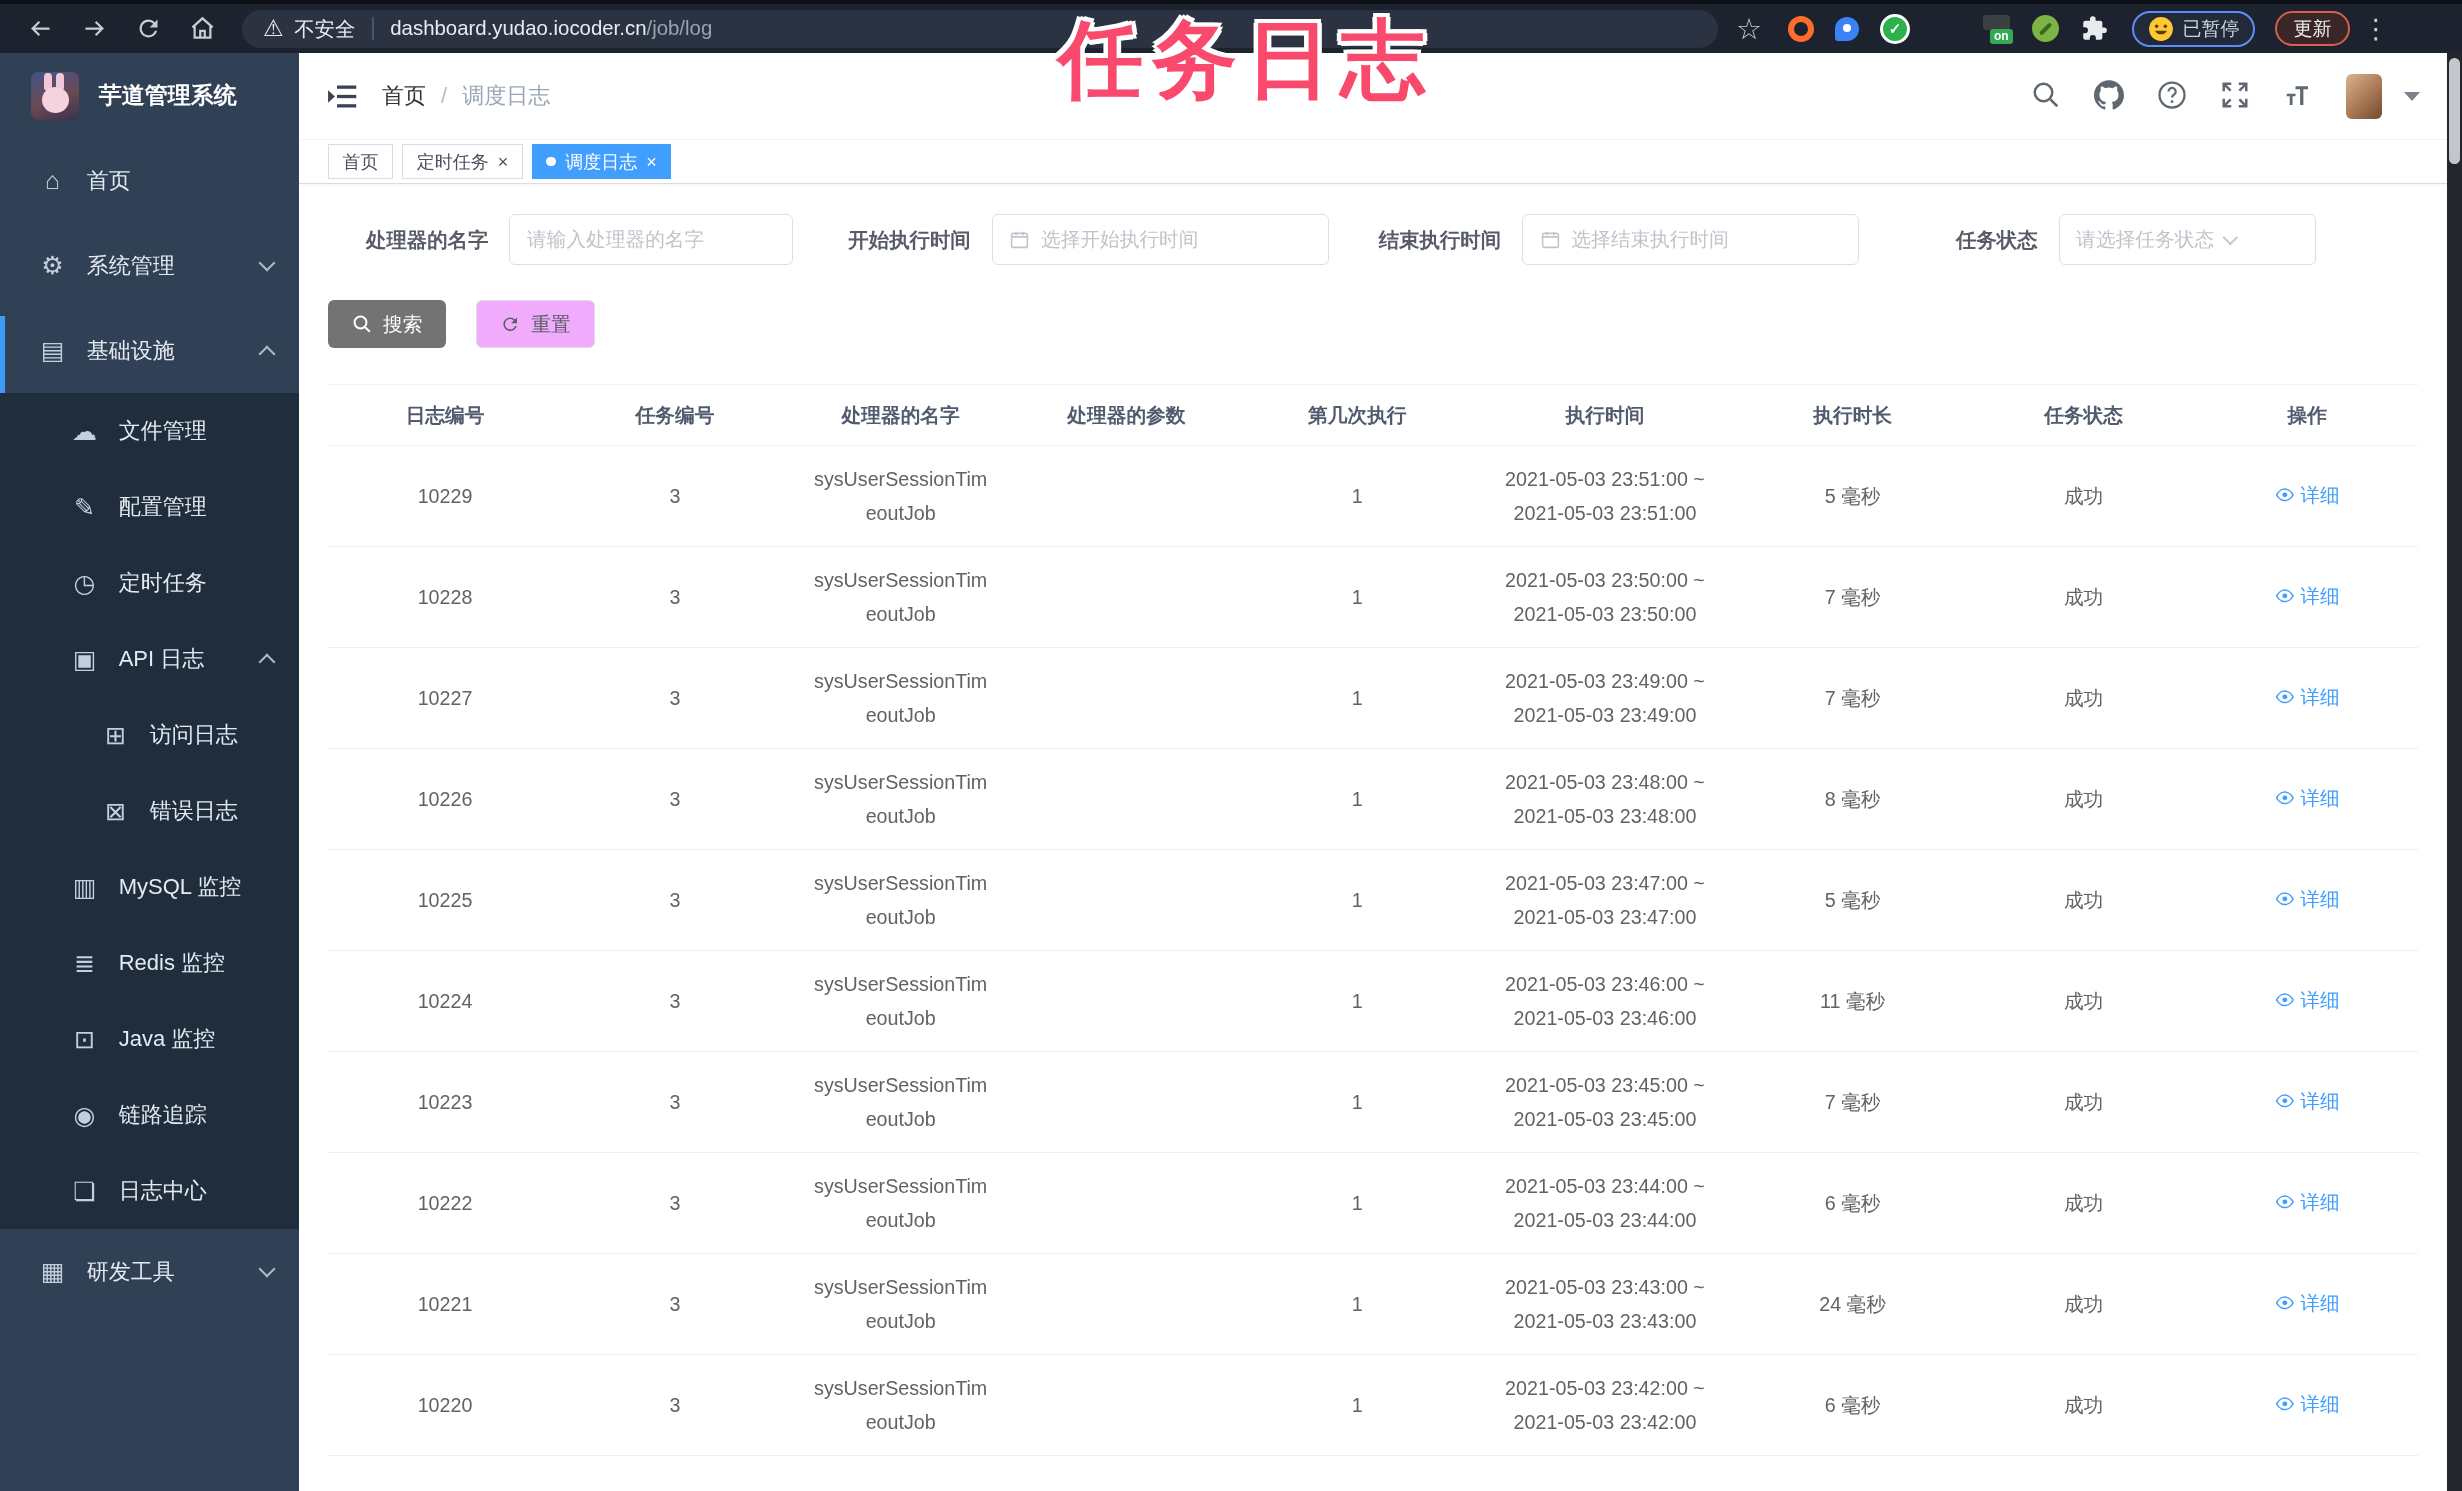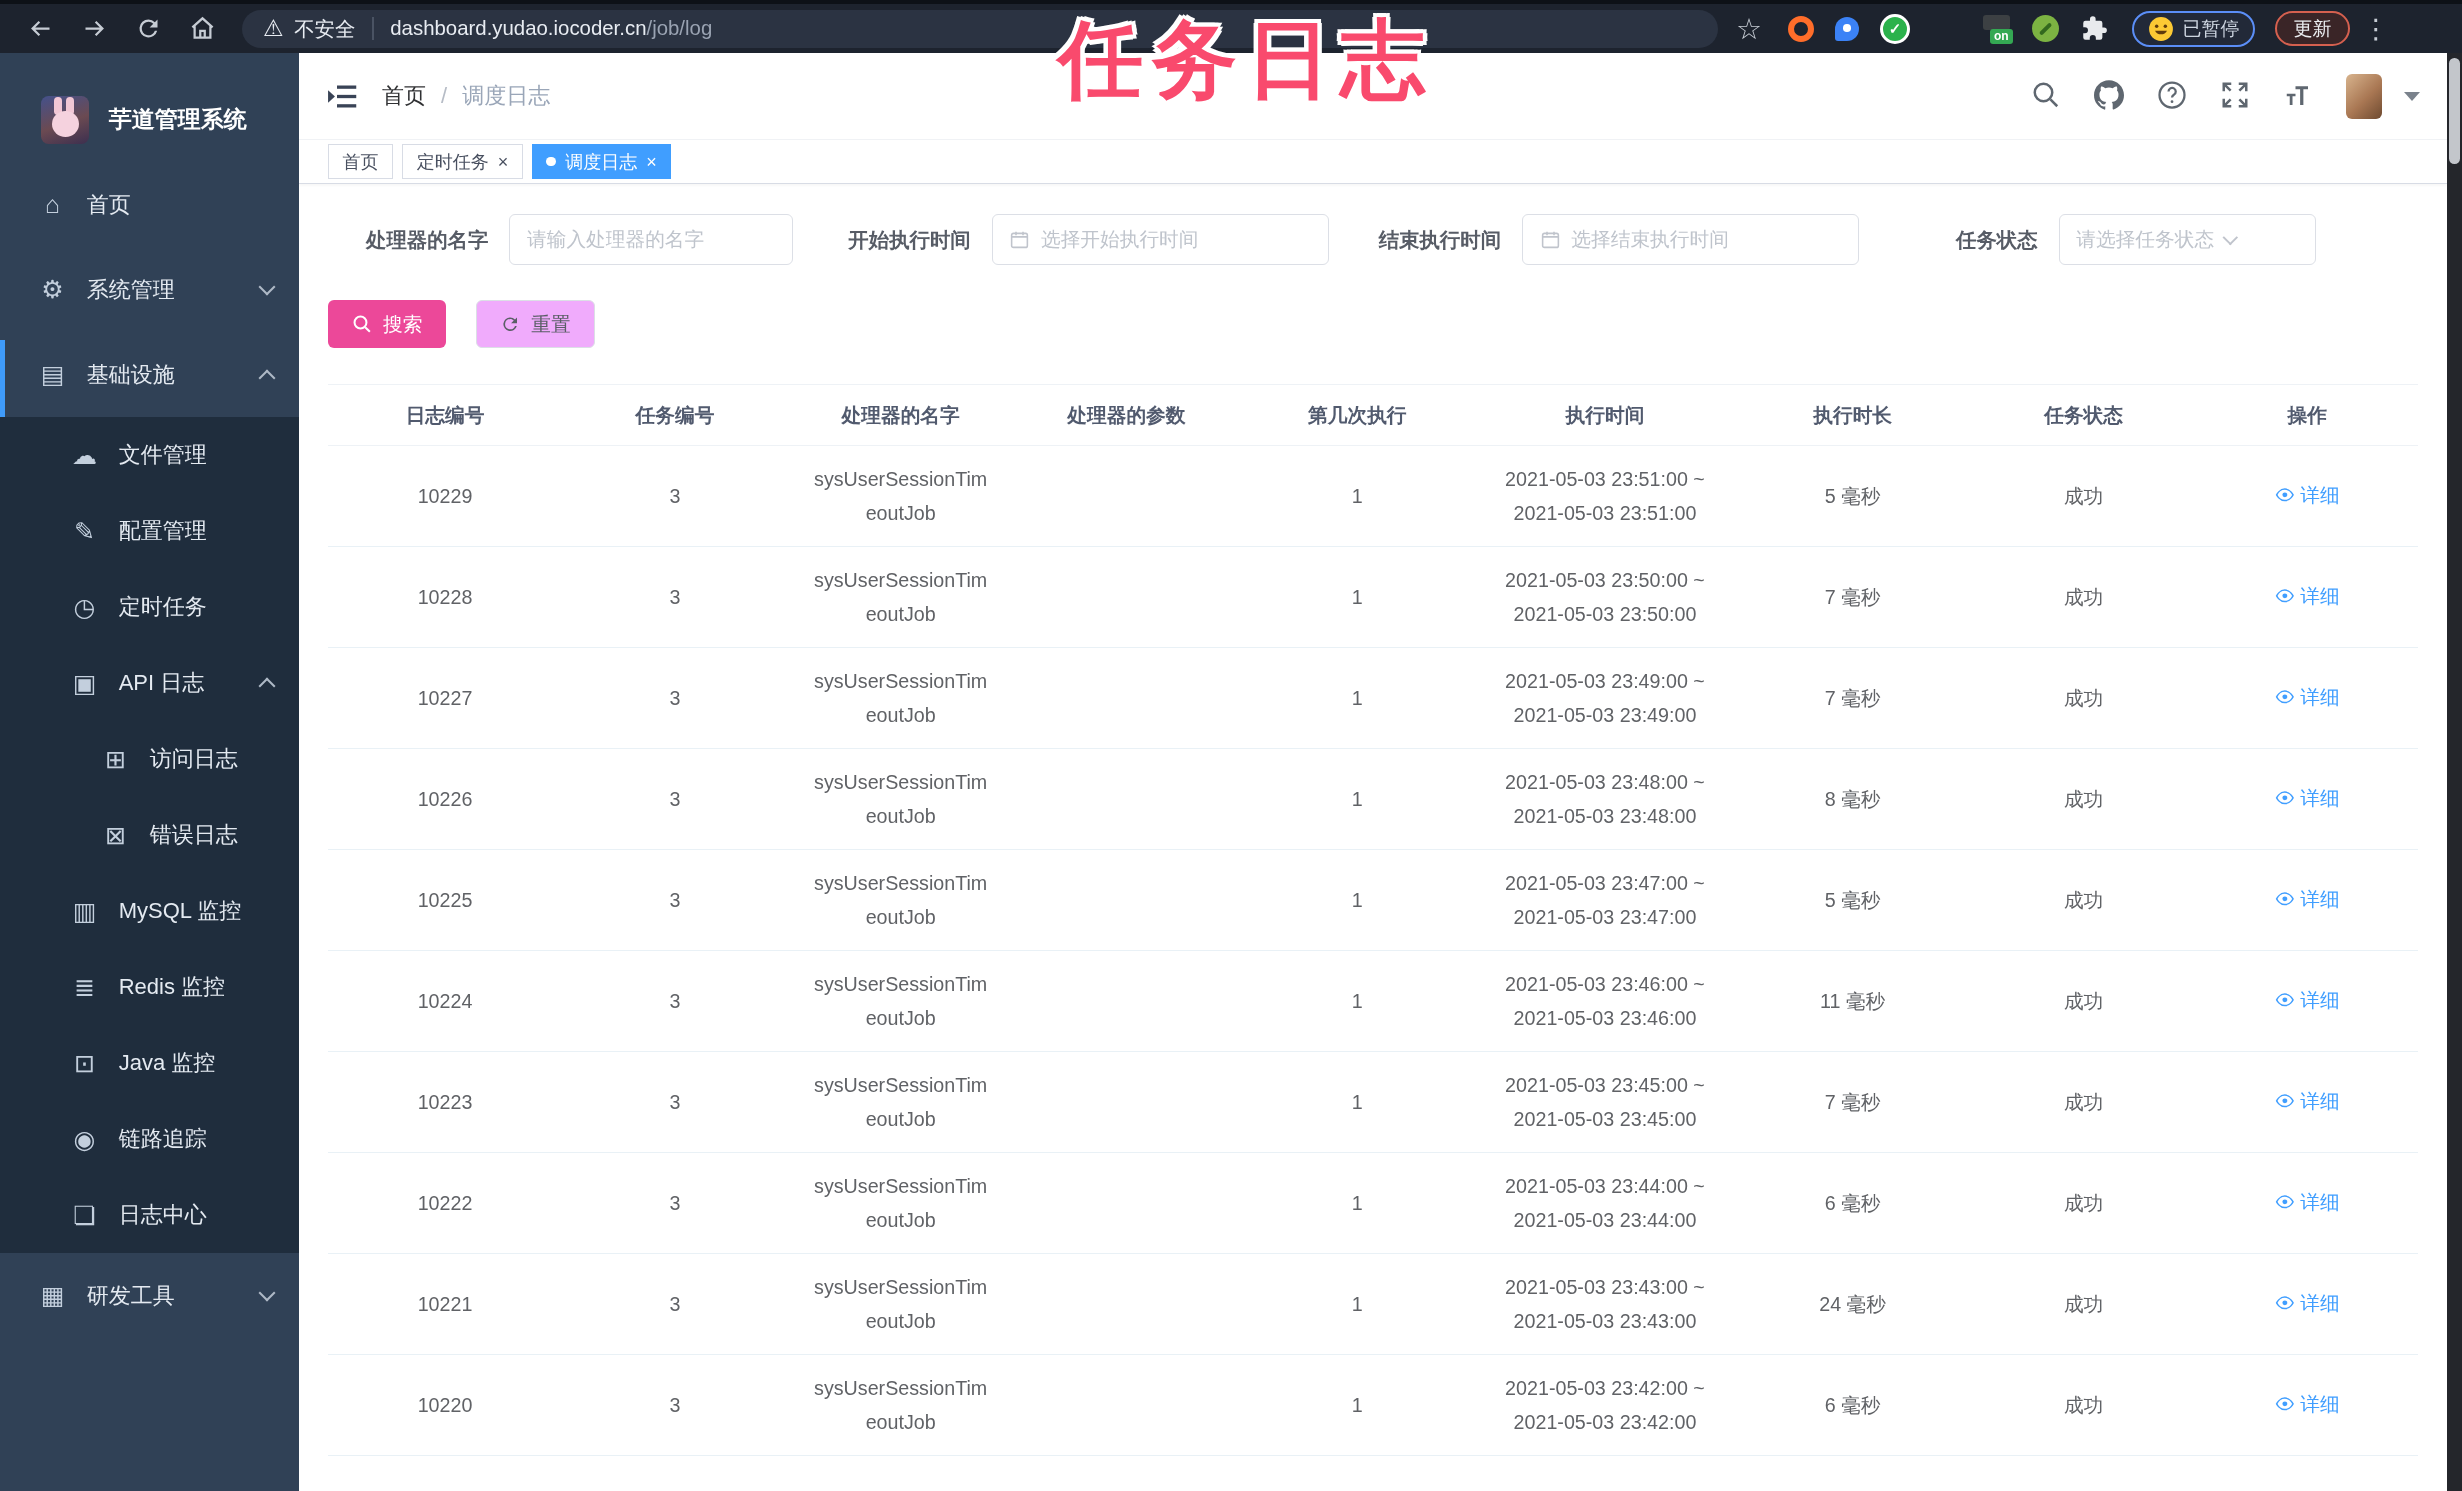--- a/index.html
+++ b/index.html
@@ -47,21 +47,21 @@
   .update{ margin-left:19.7px; height:35px; border:2.3px solid #d5604f; border-radius:18px;
     background:#3a2527; color:#e9ecef; font-size:19px; display:flex; align-items:center;
     padding:0 16.7px; }
   .dots{ color:#c6ccd4; font-size:27px; margin:0 15px 0 12px; }
 
   
   .app{ position:absolute; top:53px; left:0; width:2447px; height:1438px; display:flex; }
 
   
   .sidebar{ width:299px; flex:none; background:#304156; height:1438px; position:relative; }
-  .logo-row{ height:85px; display:flex; align-items:center; padding-left:41px; gap:19.7px;margin-top:24px; }
+  .logo-row{ height:85px; display:flex; align-items:center; padding-left:31px; gap:19.7px; }
   .logo-img{ width:48px; height:48px; border-radius:7.6px; position:relative; overflow:hidden;
     background:linear-gradient(160deg,#44518b 0%,#6b4a52 55%,#3c2f4f 100%); }
   .logo-img::before{ content:""; position:absolute; top:1.5px; left:13px; width:7.6px; height:18px;
     background:#f2c7d5; border-radius:3.8px; box-shadow:12px 0 0 #f2c7d5; }
   .logo-img::after{ content:""; position:absolute; top:15px; left:10.6px; width:27px; height:26px;
     background:#f5d2de; border-radius:50%; }
   .app-title{ font-size:23px; font-weight:bold; color:#ffffff; }
   .mi{ display:flex; align-items:center; padding:0 26px 0 35px; font-size:22px; color:#e4eaf1;
     cursor:pointer; position:relative; }
   .mi.lvl0{ height:85px; }
@@ -119,21 +119,21 @@
   .fg1{ margin-right:55px; } .fg2{ margin-right:50px; } .fg3{ margin-right:97px; }
   .sel-chev{ width:10.6px; height:10.6px; border-right:2.3px solid #c0c4cc; border-bottom:2.3px solid #c0c4cc;
     transform:rotate(45deg); margin-top:-4.5px; }
 
   
   .btnrow{ display:flex; gap:30px; margin-bottom:36px; }
   .btn{ height:48px; border-radius:6px; font-size:19.7px; display:inline-flex; align-items:center;
     gap:10.6px; padding:0 23px; border:0.8px solid transparent; cursor:pointer;
     font-family:"Liberation Sans", sans-serif; }
   .btn svg{ width:20.4px; height:20.4px; }
-  .btn.primary{ background:#ec4899; color:#fff;text-align:right; }
+  .btn.primary{ background:#737373; color:#fff;text-align:right; }
   .btn.plain{ background:#f0abfc; border-color:#dcdfe6; color:#5a5e66;justify-content:flex-end; }
   .btn.warn{ background:#f5b82e; color:#fff; }
   .toolrow{ display:flex; align-items:center; margin-bottom:13.6px; }
   .circles{ margin-left:auto; display:flex; gap:19.7px; }
   .circle{ width:48px; height:48px; border-radius:50%; border:0.8px solid #dfe4ea; background:#fff;
     color:#5f6770; display:flex; align-items:center; justify-content:center; cursor:pointer; }
   .circle svg{ width:21px; height:21px; }
 
   
   table{ width:100%; border-collapse:collapse; font-size:19.7px; color:#606266; table-layout:fixed; }

